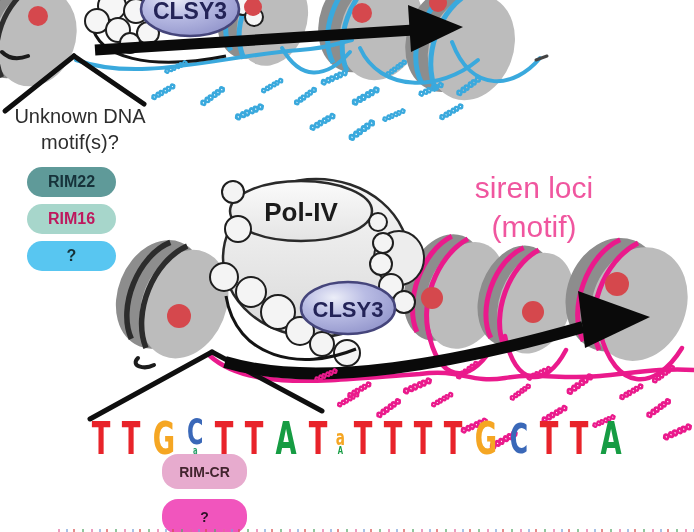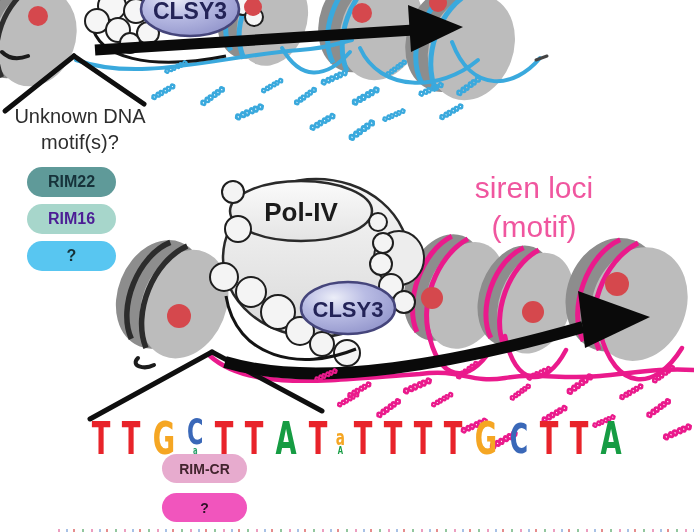--- a/index.html
+++ b/index.html
@@ -14,21 +14,21 @@
   }
   .siren{
     text-align:center;font-size:30px;line-height:1.3;font-weight:500;
   }
   .pill-col{display:flex;flex-direction:column;align-items:center;}
   .pill{
     display:flex;align-items:center;justify-content:center;
     border-radius:16px;font-size:16px;font-weight:600;
   }
   #top-pills .pill{width:89px;height:30px;margin-bottom:7px;}
-  #bottom-pills .pill{width:85px;height:29px;margin-bottom:10px;font-size:14px;font-weight:700;}
+  #bottom-pills .pill{width:85px;height:35px;margin-bottom:10px;font-size:14px;font-weight:700;}
   #motif-logo{
     display:flex;align-items:flex-end;height:46px;
   }
   .lg-stack{
     flex:0 0 13.8px;display:flex;flex-direction:column;align-items:center;justify-content:flex-end;
     transform:scaleX(0.62);transform-origin:bottom center;
   }
   .lg-main{font-family:"DejaVu Sans","Liberation Sans",sans-serif;font-weight:700;line-height:0.78;}
   .lg-sub{font-family:"DejaVu Sans","Liberation Sans",sans-serif;font-weight:700;font-size:11px;line-height:0.9;}
   #caption-strip{
@@ -355,21 +355,21 @@
     </g>
   </svg>
 
   <div class="overlay caption" style="left:-6px;top:103px;width:172px;">
     <div>Unknown DNA</div>
     <div>motif(s)?</div>
   </div>
 
   <div id="top-pills" class="overlay pill-col" style="left:27px;top:167px;">
       <div class="pill" style="background: rgb(95, 154, 153); color: rgb(22, 50, 58);">RIM22</div>
-      <div class="pill" style="background: rgb(167, 214, 203); color: #4c1d95;">RIM16</div>
+      <div class="pill" style="background: rgb(167, 214, 203); color: #be185d;">RIM16</div>
       <div class="pill" style="background: rgb(88, 198, 241); color: rgb(22, 50, 58);">?</div>
     </div>
 
   <div class="overlay siren" style="left: 460px; top: 168px; width: 148px; color: rgb(240, 86, 159);">
     <div>siren loci</div>
     <div>(motif)</div>
   </div>
 
   <div id="motif-logo" class="overlay" style="left:86px;top:410px;width:250px;">
       <span class="lg-stack">

